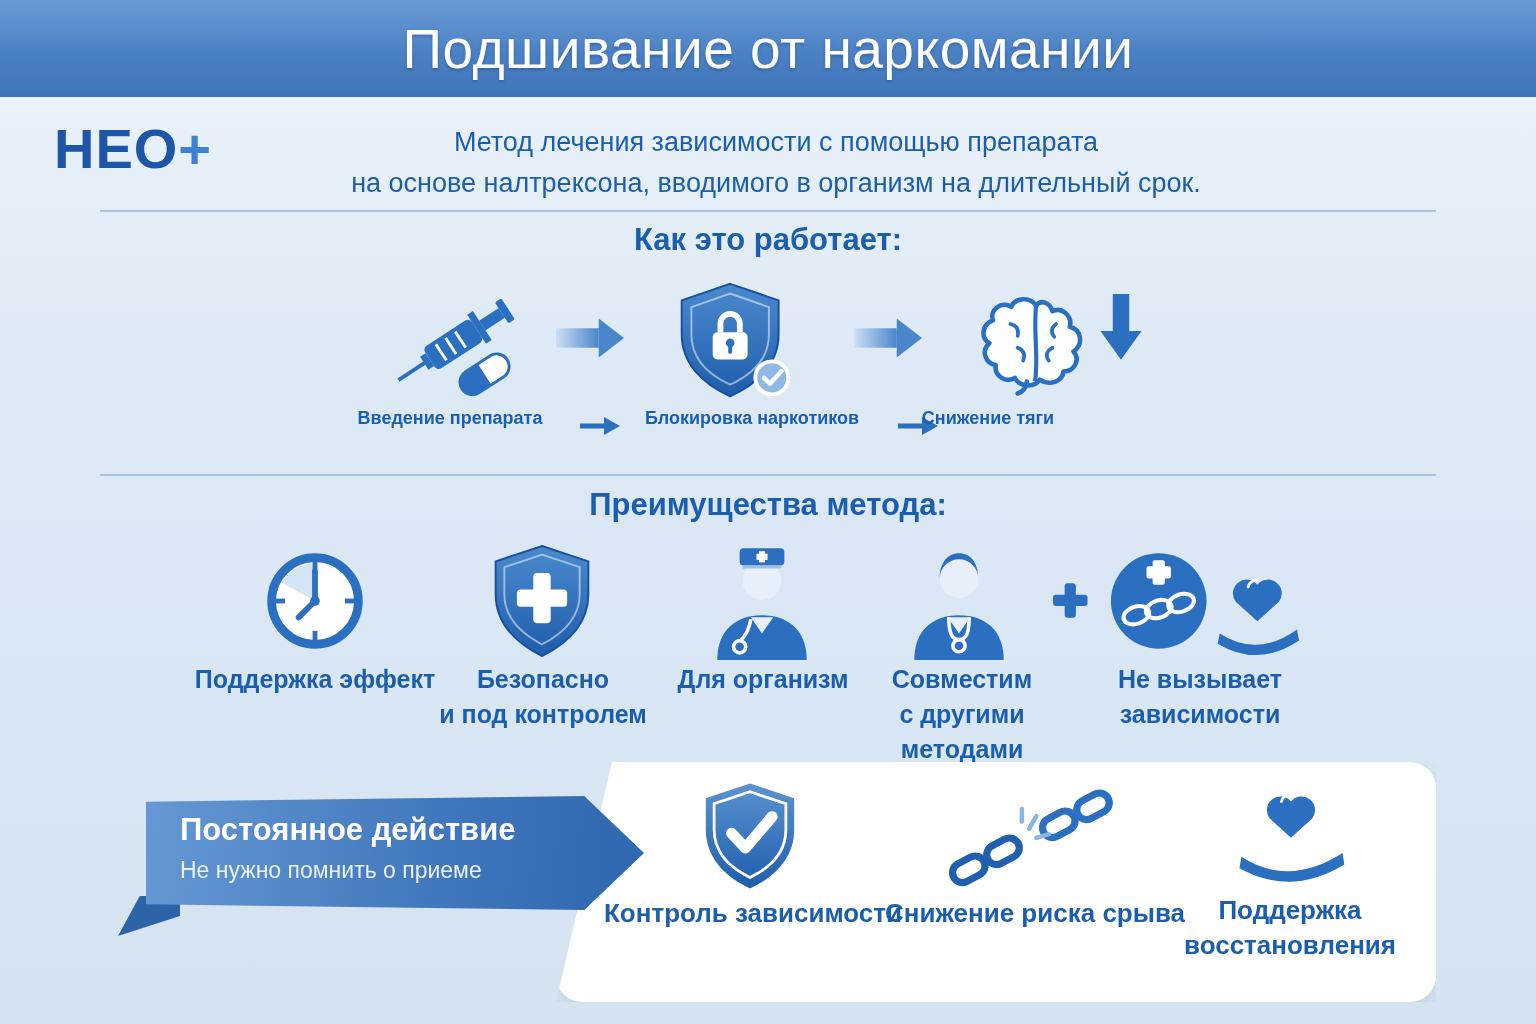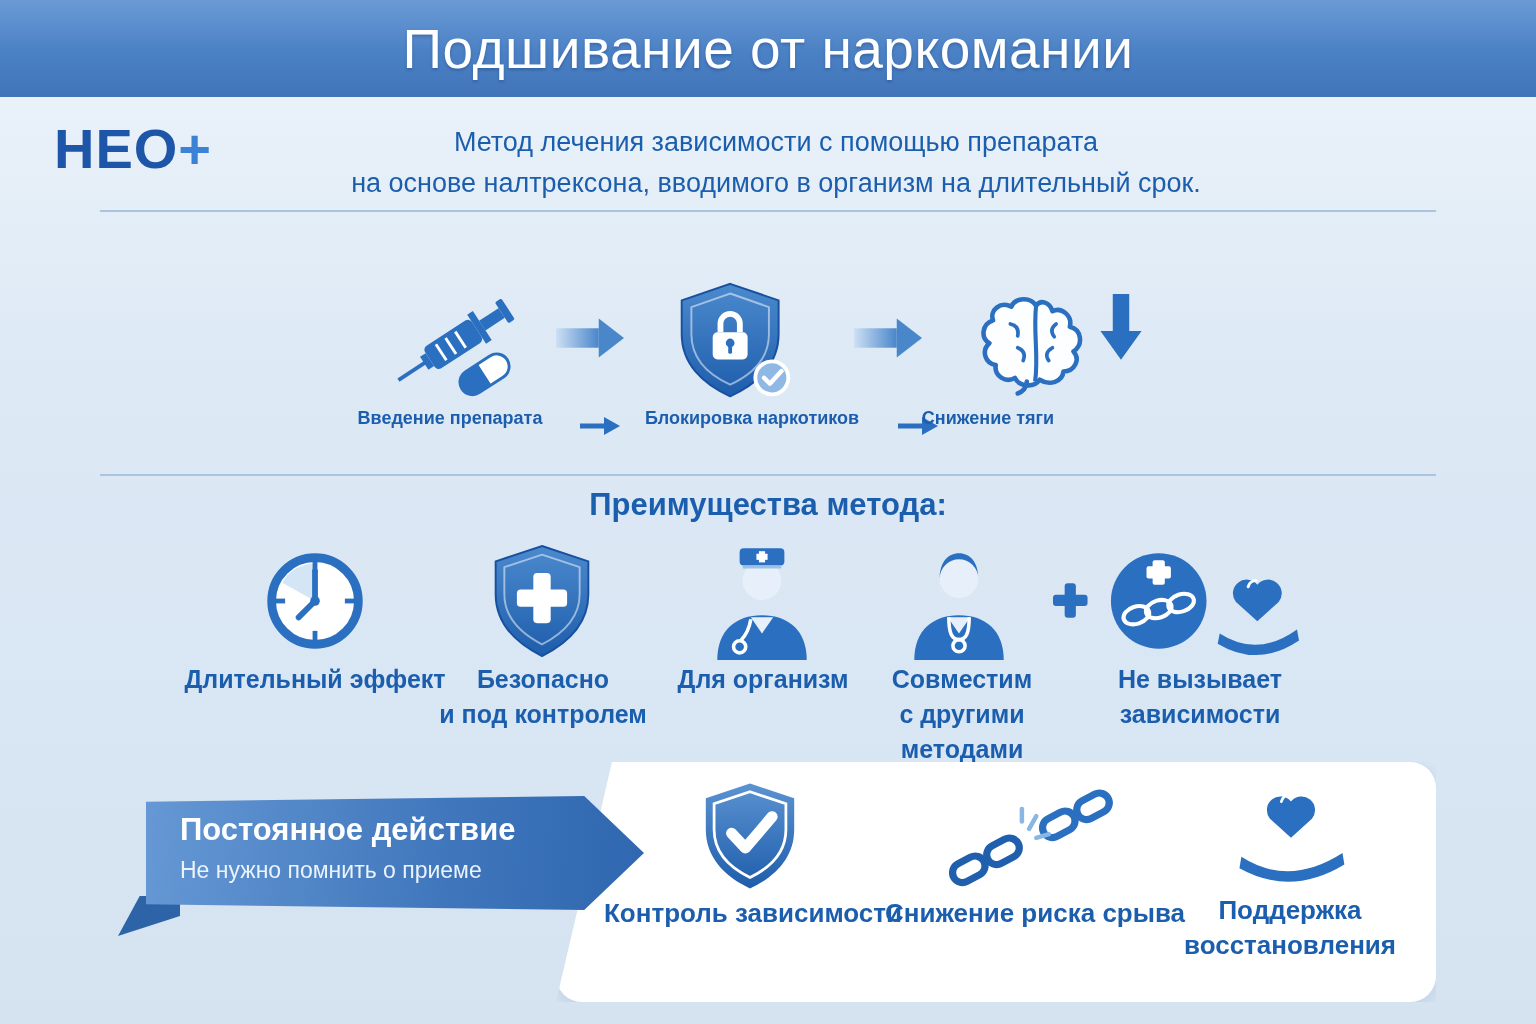--- a/index.html
+++ b/index.html
@@ -75,20 +75,21 @@
 
   <div class="logo">
     <span class="logo-main">НЕО</span><span class="logo-plus">+</span>
   </div>
 
   <div class="intro">Метод лечения зависимости с помощью препарата
 на основе налтрексона, вводимого в организм на длительный срок.</div>
 
   <div class="divider" style="top:210px;"></div>
 
+  <div class="section-heading" style="top:222px;">Как это работает:</div>
 
   <div class="icon" style="left:378px;top:282px;width:165px;height:125px;">
     <svg viewBox="0 0 170 130">
       <g transform="rotate(-33 85 60)">
         <line x1="8" y1="60" x2="42" y2="60" stroke="#2a6fc0" stroke-width="4"></line>
         <rect x="40" y="52" width="7" height="16" fill="#2a6fc0"></rect>
         <rect x="47" y="46" width="58" height="28" rx="5" fill="#2a6fc0"></rect>
         <line x1="61" y1="50" x2="61" y2="70" stroke="#fff" stroke-width="3"></line>
         <line x1="73" y1="50" x2="73" y2="70" stroke="#fff" stroke-width="3"></line>
         <line x1="85" y1="50" x2="85" y2="70" stroke="#fff" stroke-width="3"></line>
@@ -258,21 +259,21 @@
         </g>
       </g>
       <g>
         <path d="M205,76 L184,57 a13.5,13.5 0 1 1 21,-17 a13.5,13.5 0 1 1 21,17 Z" fill="#2a6fc0"></path>
         <path d="M196,42 a8,8 0 0 1 8,-6" stroke="#ffffff" stroke-width="3" fill="none" stroke-linecap="round"></path>
         <path d="M168,88 Q205,112 244,84 L246,95 Q206,122 166,98 Z" fill="#2a6fc0"></path>
       </g>
     </svg>
   </div>
 
-  <div class="adv-label" style="left:315px;">Длительный эффект</div>
+  <div class="adv-label" style="left:315px;">Поддержка эффект</div>
   <div class="adv-label" style="left:543px;">Безопасно
 и под контролем</div>
   <div class="adv-label" style="left:763px;">Для организм</div>
   <div class="adv-label" style="left:962px;text-align:center;">Совместим
 с другими
 методами</div>
   <div class="adv-label" style="left:1200px;">Не вызывает
 зависимости</div>
 
   <div class="results-panel"></div>

